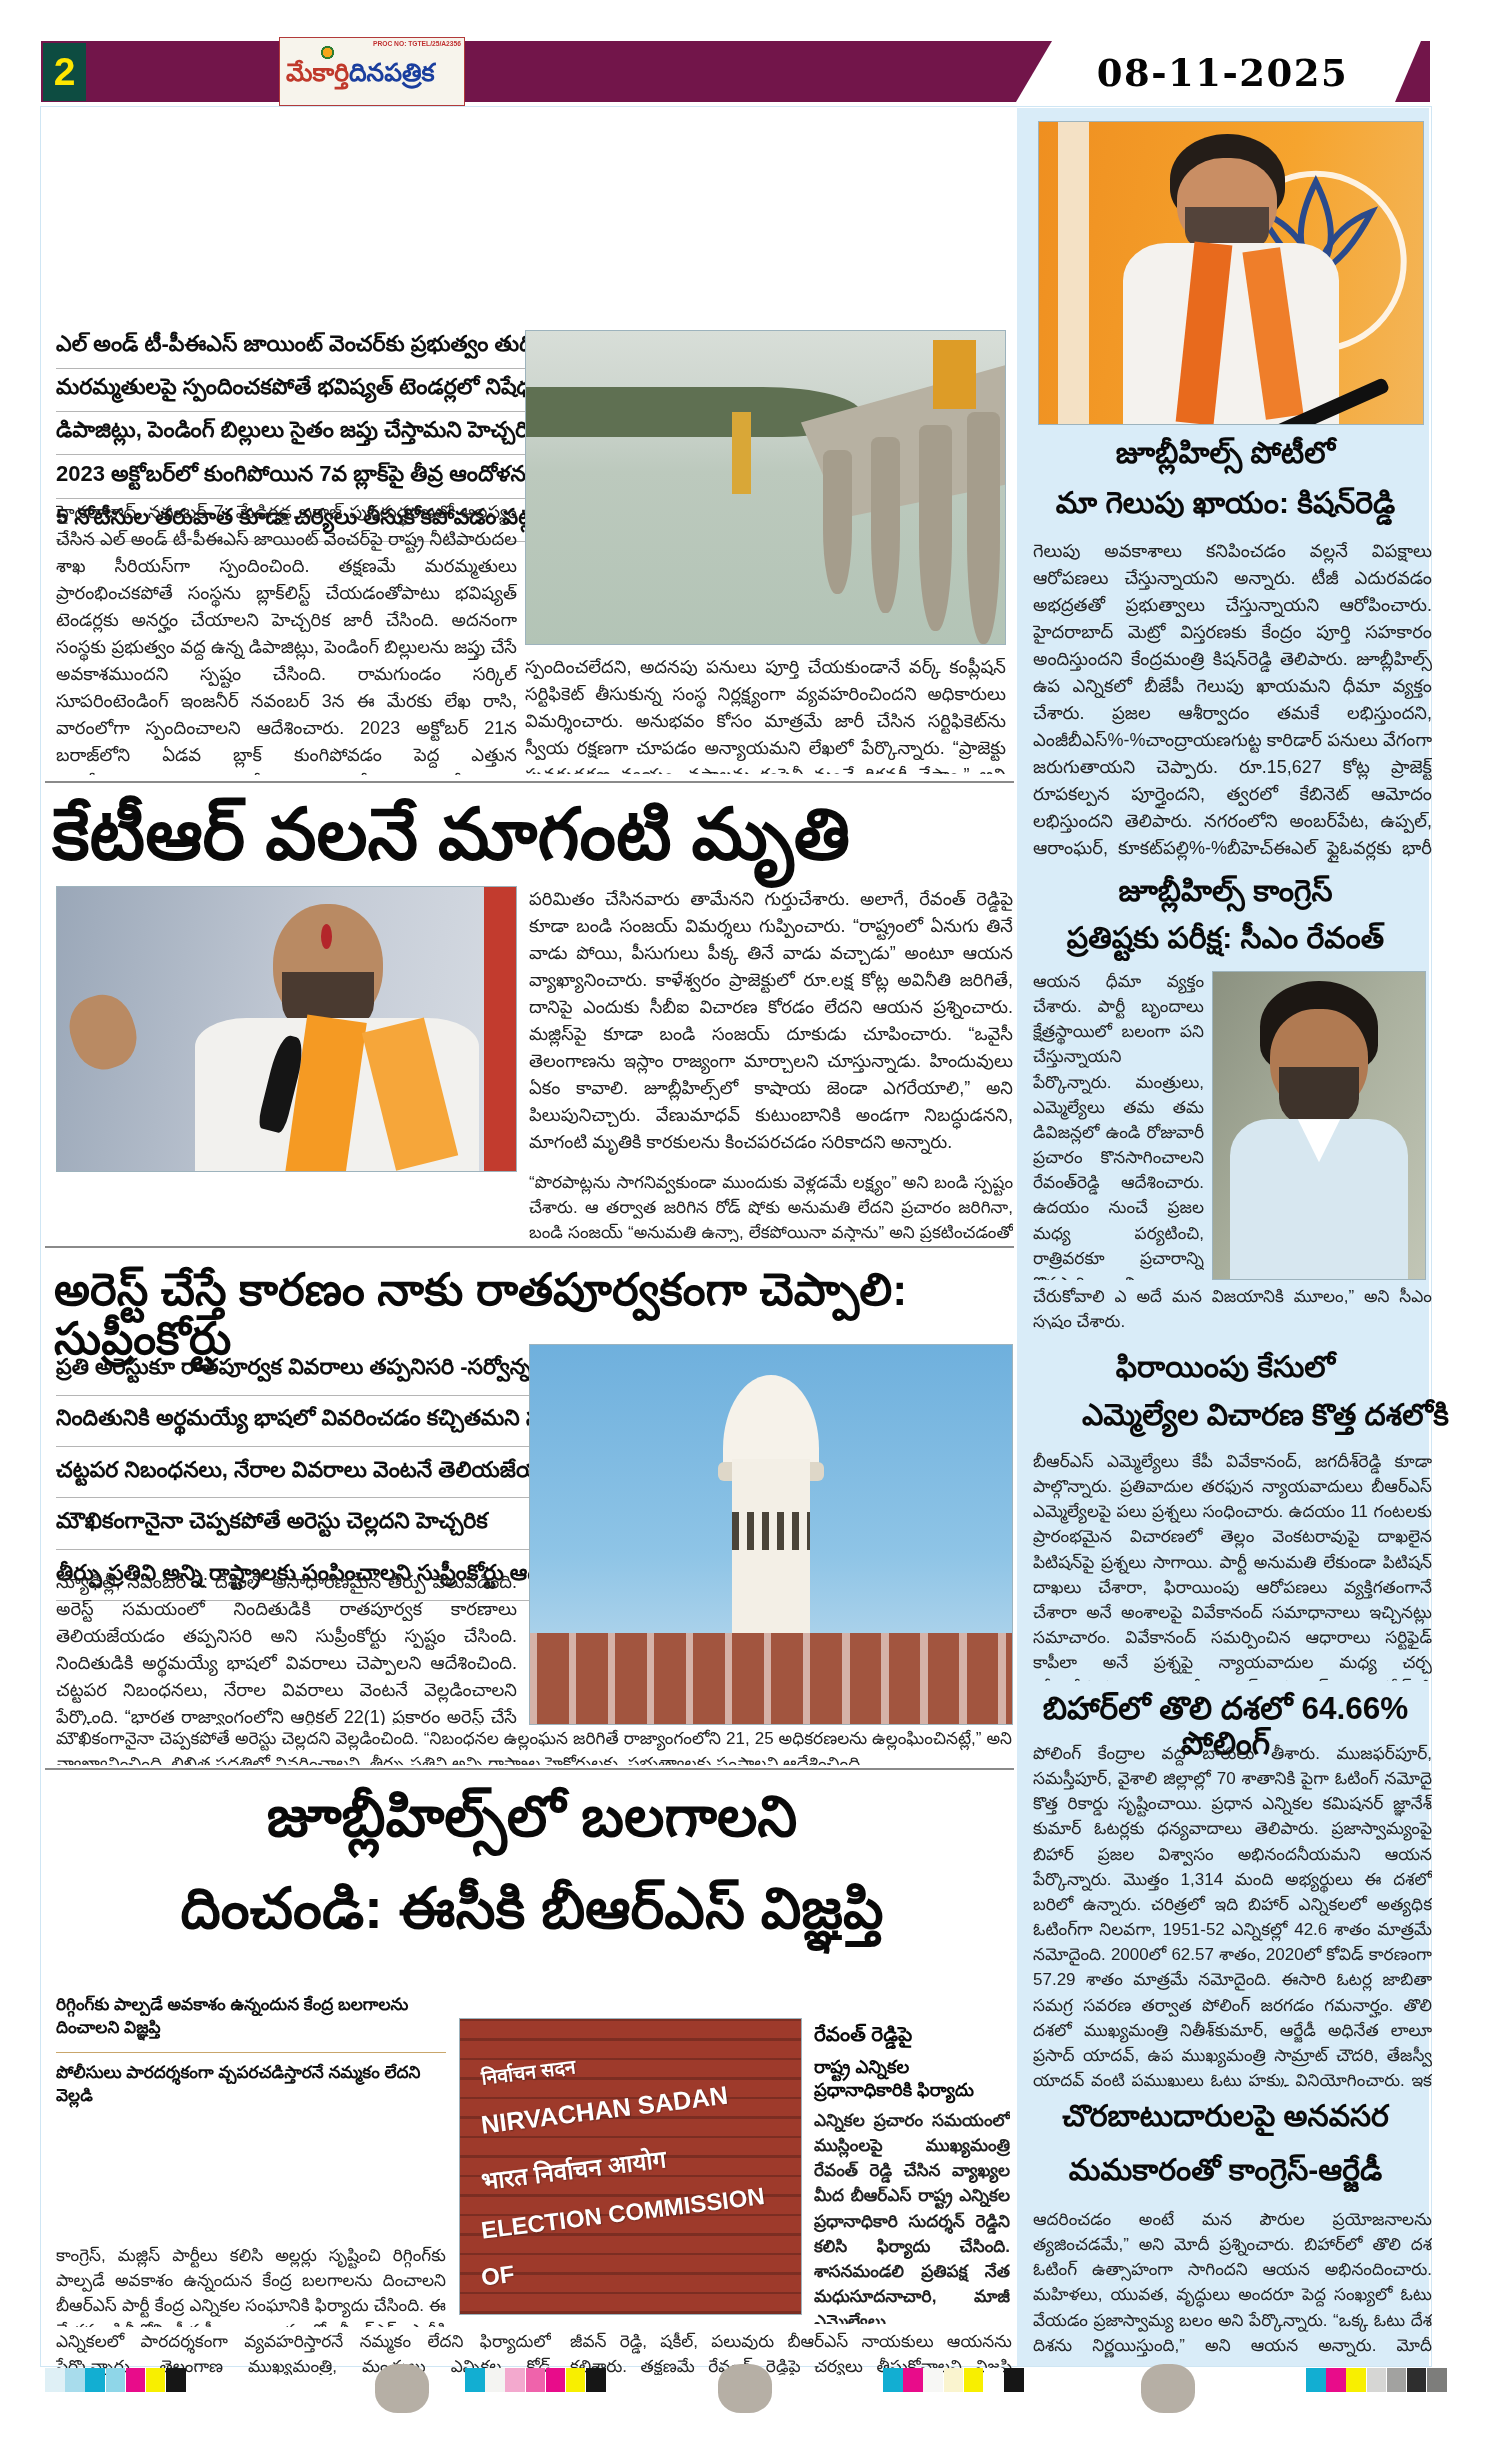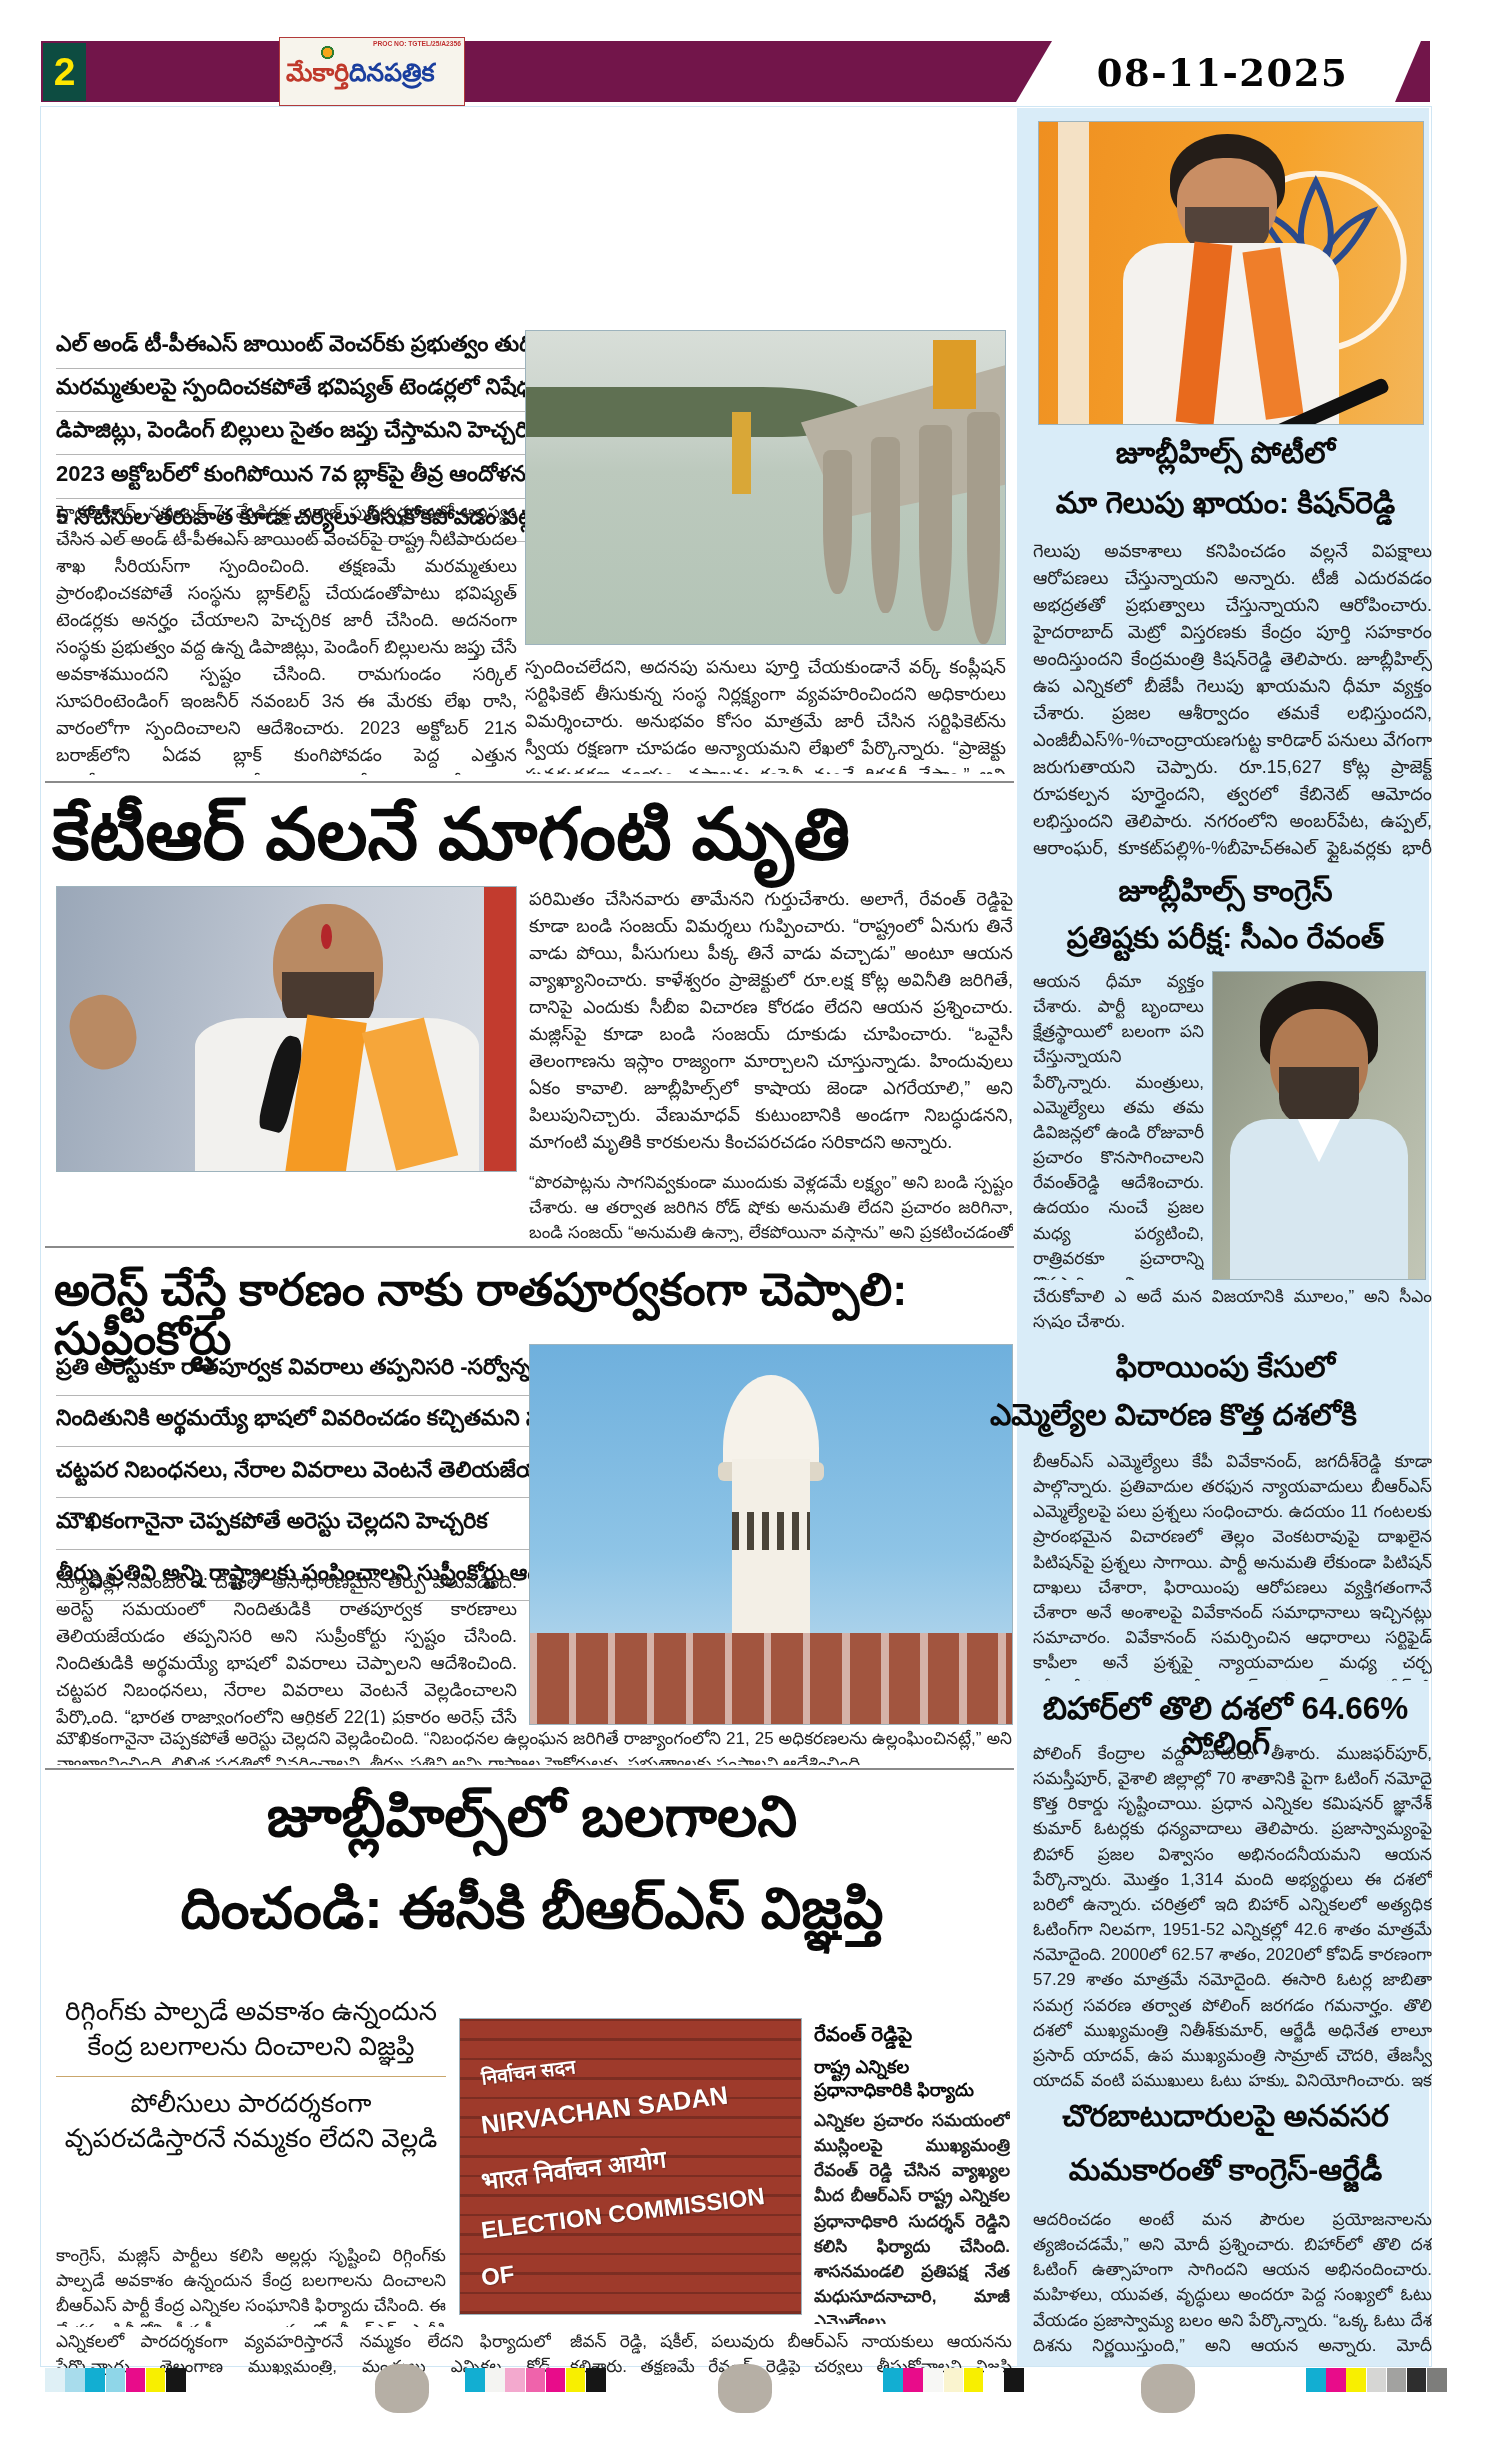--- a/index.html
+++ b/index.html
@@ -25,22 +25,22 @@
   #frame{left:40px;top:106px;width:1392px;height:2261px;border:1.5px solid #cfe6f4;box-sizing:border-box;}
   #rcol{left:1017px;top:108px;width:412px;height:2258px;background:#d9ecf8;}
   
   .hl{font-weight:900;color:#0a0a0a;line-height:1.08;}
   .body-text{font-size:18px;line-height:1.5;text-align:justify;color:#222;overflow:hidden;}
   .body-sm{font-size:17px;line-height:1.48;text-align:justify;color:#222;overflow:hidden;}
   .sub-item{font-size:22px;font-weight:700;color:#101010;padding-bottom:6px;margin-bottom:5.2px;
             border-bottom:1.5px solid #b5b5b5;white-space:nowrap;overflow:hidden;}
   .sub-item3{font-size:22px;font-weight:700;color:#101010;padding-bottom:9.7px;margin-bottom:9.7px;
              border-bottom:1.5px solid #b5b5b5;white-space:nowrap;overflow:hidden;}
-  .sub-item4{font-size:26px;font-weight:400;color:#101010;padding:9px 0 12px 0;
-             border-bottom:1.5px solid #c9a66b;line-height:1.35;text-align:center;}
+  .sub-item4{font-size:17px;font-weight:700;color:#101010;padding:9px 0 12px 0;
+             border-bottom:1.5px solid #c9a66b;line-height:1.35;}
   .divider{height:2.2px;background:#8a8a8a;}
   .rc-head{font-size:30px;font-weight:900;color:#0a0a0a;text-align:center;line-height:1.1;}
   .photo{overflow:hidden;border:0.7px solid #9db3bd;box-sizing:border-box;}
   
   #a1photo{background:linear-gradient(#d8ded8 0%,#c9d2ca 30%,#bcc9bd 45%,#b3c4b6 100%);}
   .dam-hills{position:absolute;left:0;top:18%;width:70%;height:16%;background:#5f7052;border-radius:0 50% 40% 0/0 90% 80% 0;}
   .dam-deck{position:absolute;left:42%;top:4%;width:70%;height:90%;background:#b7b1a2;
             clip-path:polygon(22% 28%,100% 2%,100% 46%,34% 62%);}
   .dam-pier{position:absolute;background:#a59d8c;border-radius:7.5px 7.5px 45% 45%;}
   .dam-crane{position:absolute;right:6%;top:3%;width:9%;height:22%;background:#dd9c27;}
@@ -227,21 +227,21 @@
   <div class="abs photo" id="rcBphoto" style="left:1212px;top:971px;width:214px;height:309px;">
     <div class="r-hair"></div>
     <div class="r-face"></div>
     <div class="r-beard"></div>
     <div class="r-shirt"></div>
     <div class="r-collar"></div>
   </div>
   <div class="abs body-sm" style="left:1033px;top:1284px;width:399px;height:45px;">చేరుకోవాలి ఎ అదే మన విజయానికి మూలం,” అని సీఎం స్పష్టం చేశారు.</div>
 
   <div class="abs rc-head" style="left:1020px;top:1350px;width:411px;">ఫిరాయింపు కేసులో</div>
-  <div class="abs rc-head" style="left:968px;top:1398px;width:411px;">ఎమ్మెల్యేల విచారణ కొత్త దశలోకి</div>
+  <div class="abs rc-head" style="left:1060px;top:1398px;width:411px;">ఎమ్మెల్యేల విచారణ కొత్త దశలోకి</div>
   <div class="abs body-sm" style="left:1033px;top:1449px;width:399px;height:232px;">బీఆర్ఎస్ ఎమ్మెల్యేలు కేపీ వివేకానంద్, జగదీశ్‌రెడ్డి కూడా పాల్గొన్నారు. ప్రతివాదుల తరఫున న్యాయవాదులు బీఆర్ఎస్ ఎమ్మెల్యేలపై పలు ప్రశ్నలు సంధించారు. ఉదయం 11 గంటలకు ప్రారంభమైన విచారణలో తెల్లం వెంకటరావుపై దాఖలైన పిటిషన్‌పై ప్రశ్నలు సాగాయి. పార్టీ అనుమతి లేకుండా పిటిషన్ దాఖలు చేశారా, ఫిరాయింపు ఆరోపణలు వ్యక్తిగతంగానే చేశారా అనే అంశాలపై వివేకానంద్ సమాధానాలు ఇచ్చినట్లు సమాచారం. వివేకానంద్ సమర్పించిన ఆధారాలు సర్టిఫైడ్ కాపీలా అనే ప్రశ్నపై న్యాయవాదుల మధ్య చర్చ చోటుచేసుకుంది. అలాగే డాక్టర్ సంజయ్‌పై జగదీశ్‌రెడ్డి సమర్పించిన సాక్ష్యాలపై కూడా వాదోపవాదాలు జరిగాయి. శుక్రవారం జరిగే విచారణలో బాన్సువాడ ఎమ్మెల్యే పోచారం శ్రీనివాస్‌రెడ్డి, శేరిలింగంపల్లి ఎమ్మెల్యే అరికెపూడి గాంధీల పిటిషన్లు చర్చకు వస్తాయి. ఆ తర్వాత విచారణ తాత్కాలికంగా వాయిదా పడే అవకాశం ఉంది. ఈ నెల 12, 13 తేదీల్లో మిగిలిన ఫిరాయింపు ఎమ్మెల్యేలు ఎ కాలె యాదయ్య, గూడెం మహిపాల్‌రెడ్డి, ప్రకాశ్‌గౌడ్, బండ్ల కృష్ణమోహన్‌రెడ్డి తదితరుల కేసుల విచారణ జరుగుతుంది. కడియం శ్రీహరి, దానం నాగేందర్ పిటిషన్లపై ఇంకా నిర్ణయం వెలువడాల్సి ఉందని వర్గాలు వెల్లడించాయి.</div>
 
   <div class="abs rc-head" style="left:1020px;top:1691px;width:411px;font-size:31.5px;">బిహార్‌లో తొలి దశలో 64.66% పోలింగ్</div>
   <div class="abs body-sm" style="left:1033px;top:1741px;width:399px;height:346px;">పోలింగ్ కేంద్రాల వద్ద బారులు తీశారు. ముజఫర్‌పూర్, సమస్తీపూర్, వైశాలి జిల్లాల్లో 70 శాతానికి పైగా ఓటింగ్ నమోదై కొత్త రికార్డు సృష్టించాయి. ప్రధాన ఎన్నికల కమిషనర్ జ్ఞానేశ్ కుమార్ ఓటర్లకు ధన్యవాదాలు తెలిపారు. ప్రజాస్వామ్యంపై బిహార్ ప్రజల విశ్వాసం అభినందనీయమని ఆయన పేర్కొన్నారు. మొత్తం 1,314 మంది అభ్యర్థులు ఈ దశలో బరిలో ఉన్నారు. చరిత్రలో ఇది బిహార్ ఎన్నికలలో అత్యధిక ఓటింగ్‌గా నిలవగా, 1951-52 ఎన్నికల్లో 42.6 శాతం మాత్రమే నమోదైంది. 2000లో 62.57 శాతం, 2020లో కోవిడ్ కారణంగా 57.29 శాతం మాత్రమే నమోదైంది. ఈసారి ఓటర్ల జాబితా సమగ్ర సవరణ తర్వాత పోలింగ్ జరగడం గమనార్హం. తొలి దశలో ముఖ్యమంత్రి నితీశ్‌కుమార్, ఆర్జేడీ అధినేత లాలూ ప్రసాద్ యాదవ్, ఉప ముఖ్యమంత్రి సామ్రాట్ చౌదరి, తేజస్వీ యాదవ్ వంటి ప్రముఖులు ఓటు హక్కు వినియోగించారు. ఇక లఖీ సరాయ్‌లో ఉప ముఖ్యమంత్రి విజయ్‌కుమార్ సిన్హా కాన్వాయ్‌పై దాడి, బక్సర్ తదితర ప్రాంతాల్లో బహిష్కరణ ఘటనలు చోటుచేసుకున్నాయి. అయితే మొత్తం పోలింగ్ శాంతియుతంగానే ముగిసింది. ఆర్జేడీ అధినేత లాలూ ప్రసాద్ ఈ ఎన్నికల్లో తమ కూటమిదే విజయం సాధిస్తుందని ధీమా వ్యక్తం చేశారు. “పెనపై రొట్టెను తిరగేయకపోతే మాడిపోతుంది ఎ ఇప్పుడు బిహార్ మారాల్సిన సమయం వచ్చింది” అంటూ ఆయన సోషల్ మీడియా వేదికగా పిలుపునిచ్చారు.</div>
 
   <div class="abs rc-head" style="left:1020px;top:2099px;width:411px;">చొరబాటుదారులపై అనవసర</div>
   <div class="abs rc-head" style="left:1020px;top:2153px;width:411px;">మమకారంతో కాంగ్రెస్-ఆర్జేడీ</div>
   <div class="abs body-sm" style="left:1033px;top:2207px;width:399px;height:154px;">ఆదరించడం అంటే మన పౌరుల ప్రయోజనాలను త్యజించడమే,” అని మోదీ ప్రశ్నించారు. బిహార్‌లో తొలి దశ ఓటింగ్ ఉత్సాహంగా సాగిందని ఆయన అభినందించారు. మహిళలు, యువత, వృద్ధులు అందరూ పెద్ద సంఖ్యలో ఓటు వేయడం ప్రజాస్వామ్య బలం అని పేర్కొన్నారు. “ఒక్క ఓటు దేశ దిశను నిర్ణయిస్తుంది,” అని ఆయన అన్నారు. మోదీ మాట్లాడుతూ, “కాంగ్రెస్‌కి స్వయం సమృద్ధి, స్వదేశీ ఉత్పత్తులంటే ఆసక్తే లేదు. ప్రజా ప్రయోజనం కంటే కుటుంబ ప్రయోజనాలే ముఖ్యమని విపక్ష కూటమి చూపిస్తోంది. దేశంలో అవినీతి సంస్కృతికి మూలం కాంగ్రెస్, బిహార్‌లో అదే పాత్రను ఆర్జేడీ పోషిస్తోంది,” అని ఘాటుగా విమర్శించారు.</div>
 
   <div class="reggroup" style="left:45px;">

